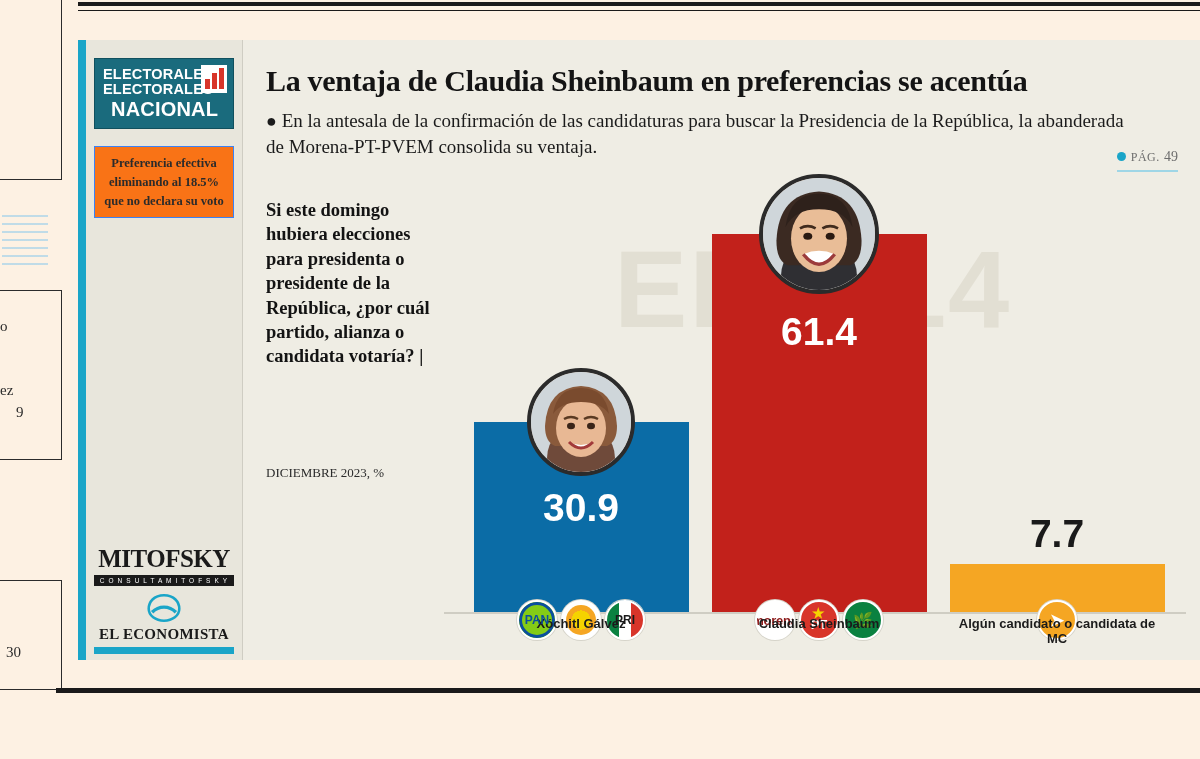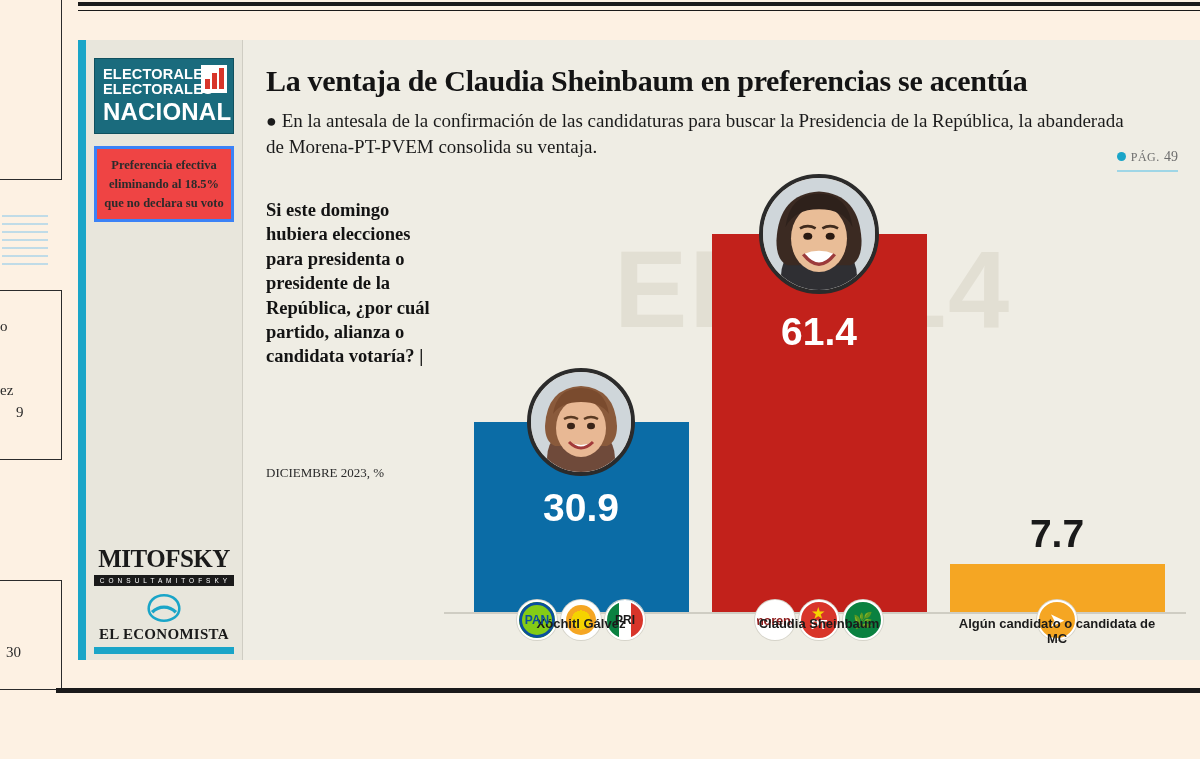--- a/index.html
+++ b/index.html
@@ -94,24 +94,25 @@
     border: 1px solid #10505e;
   }
   .brandbox .l1, .brandbox .l2 {
     font-weight: bold;
     font-size: 14.5px;
     letter-spacing: .2px;
     line-height: 1.05;
   }
   .brandbox .l3 {
     font-weight: bold;
-    font-size: 24px;
+    font-size: 20px;
     letter-spacing: .2px;
     margin-top: 2px;
     line-height: 1.05;
+    margin-left: 8px;
   }
   .brand-chart-icon {
     position: absolute;
     right: 6px; top: 6px;
     width: 26px; height: 28px;
     background: #fff;
     border: 1px solid #fff;
   }
   .brand-chart-icon i {
     position: absolute;
@@ -121,22 +122,22 @@
     display: block;
   }
   .brand-chart-icon i:nth-child(1) { left: 3px; height: 10px; }
   .brand-chart-icon i:nth-child(2) { left: 10px; height: 16px; }
   .brand-chart-icon i:nth-child(3) { left: 17px; height: 21px; }
 
   .note {
     position: absolute;
     left: 8px; top: 106px;
     width: 140px;
-    border: 3px solid #3b82f6;
-    background: #ef4444;
+    border: 1px solid #3b82f6;
+    background: #f97316;
     padding: 7px 6px;
     text-align: center;
     color: #2b2b2b;
     font-size: 12.5px;
     line-height: 1.5;
     font-family: "Liberation Serif", serif;
     font-weight: bold;
   }
 
   .mitofsky {

